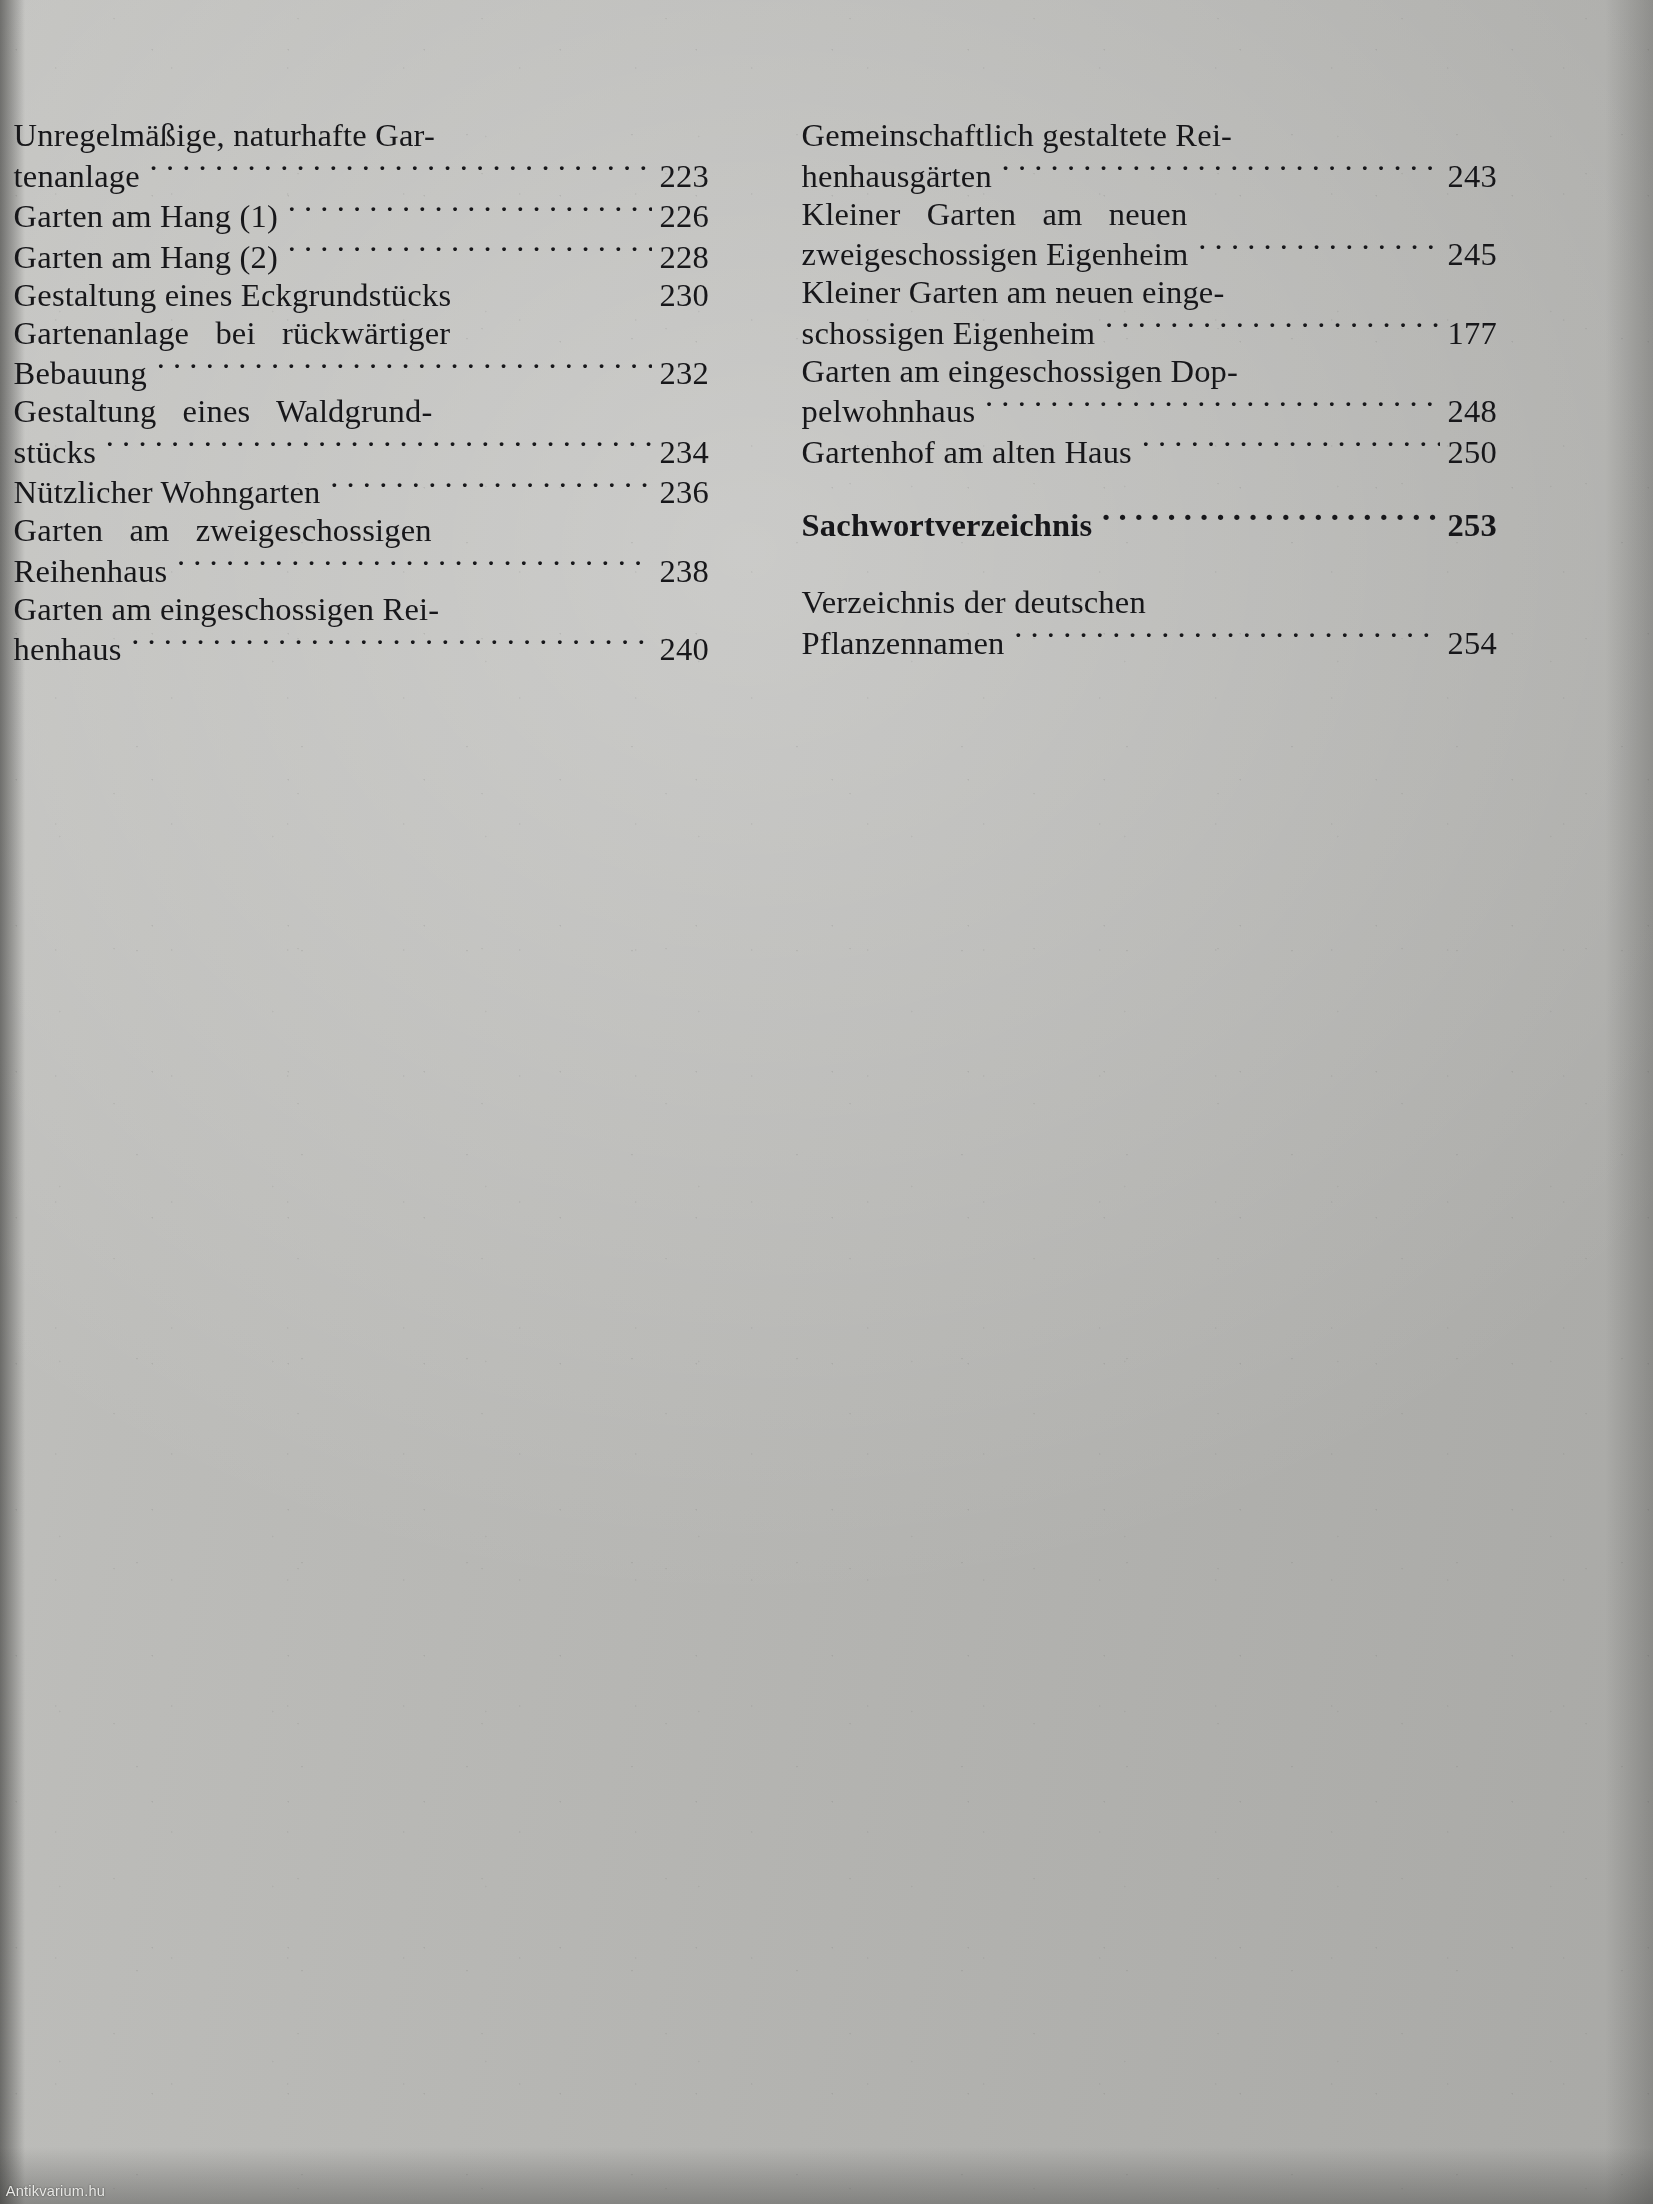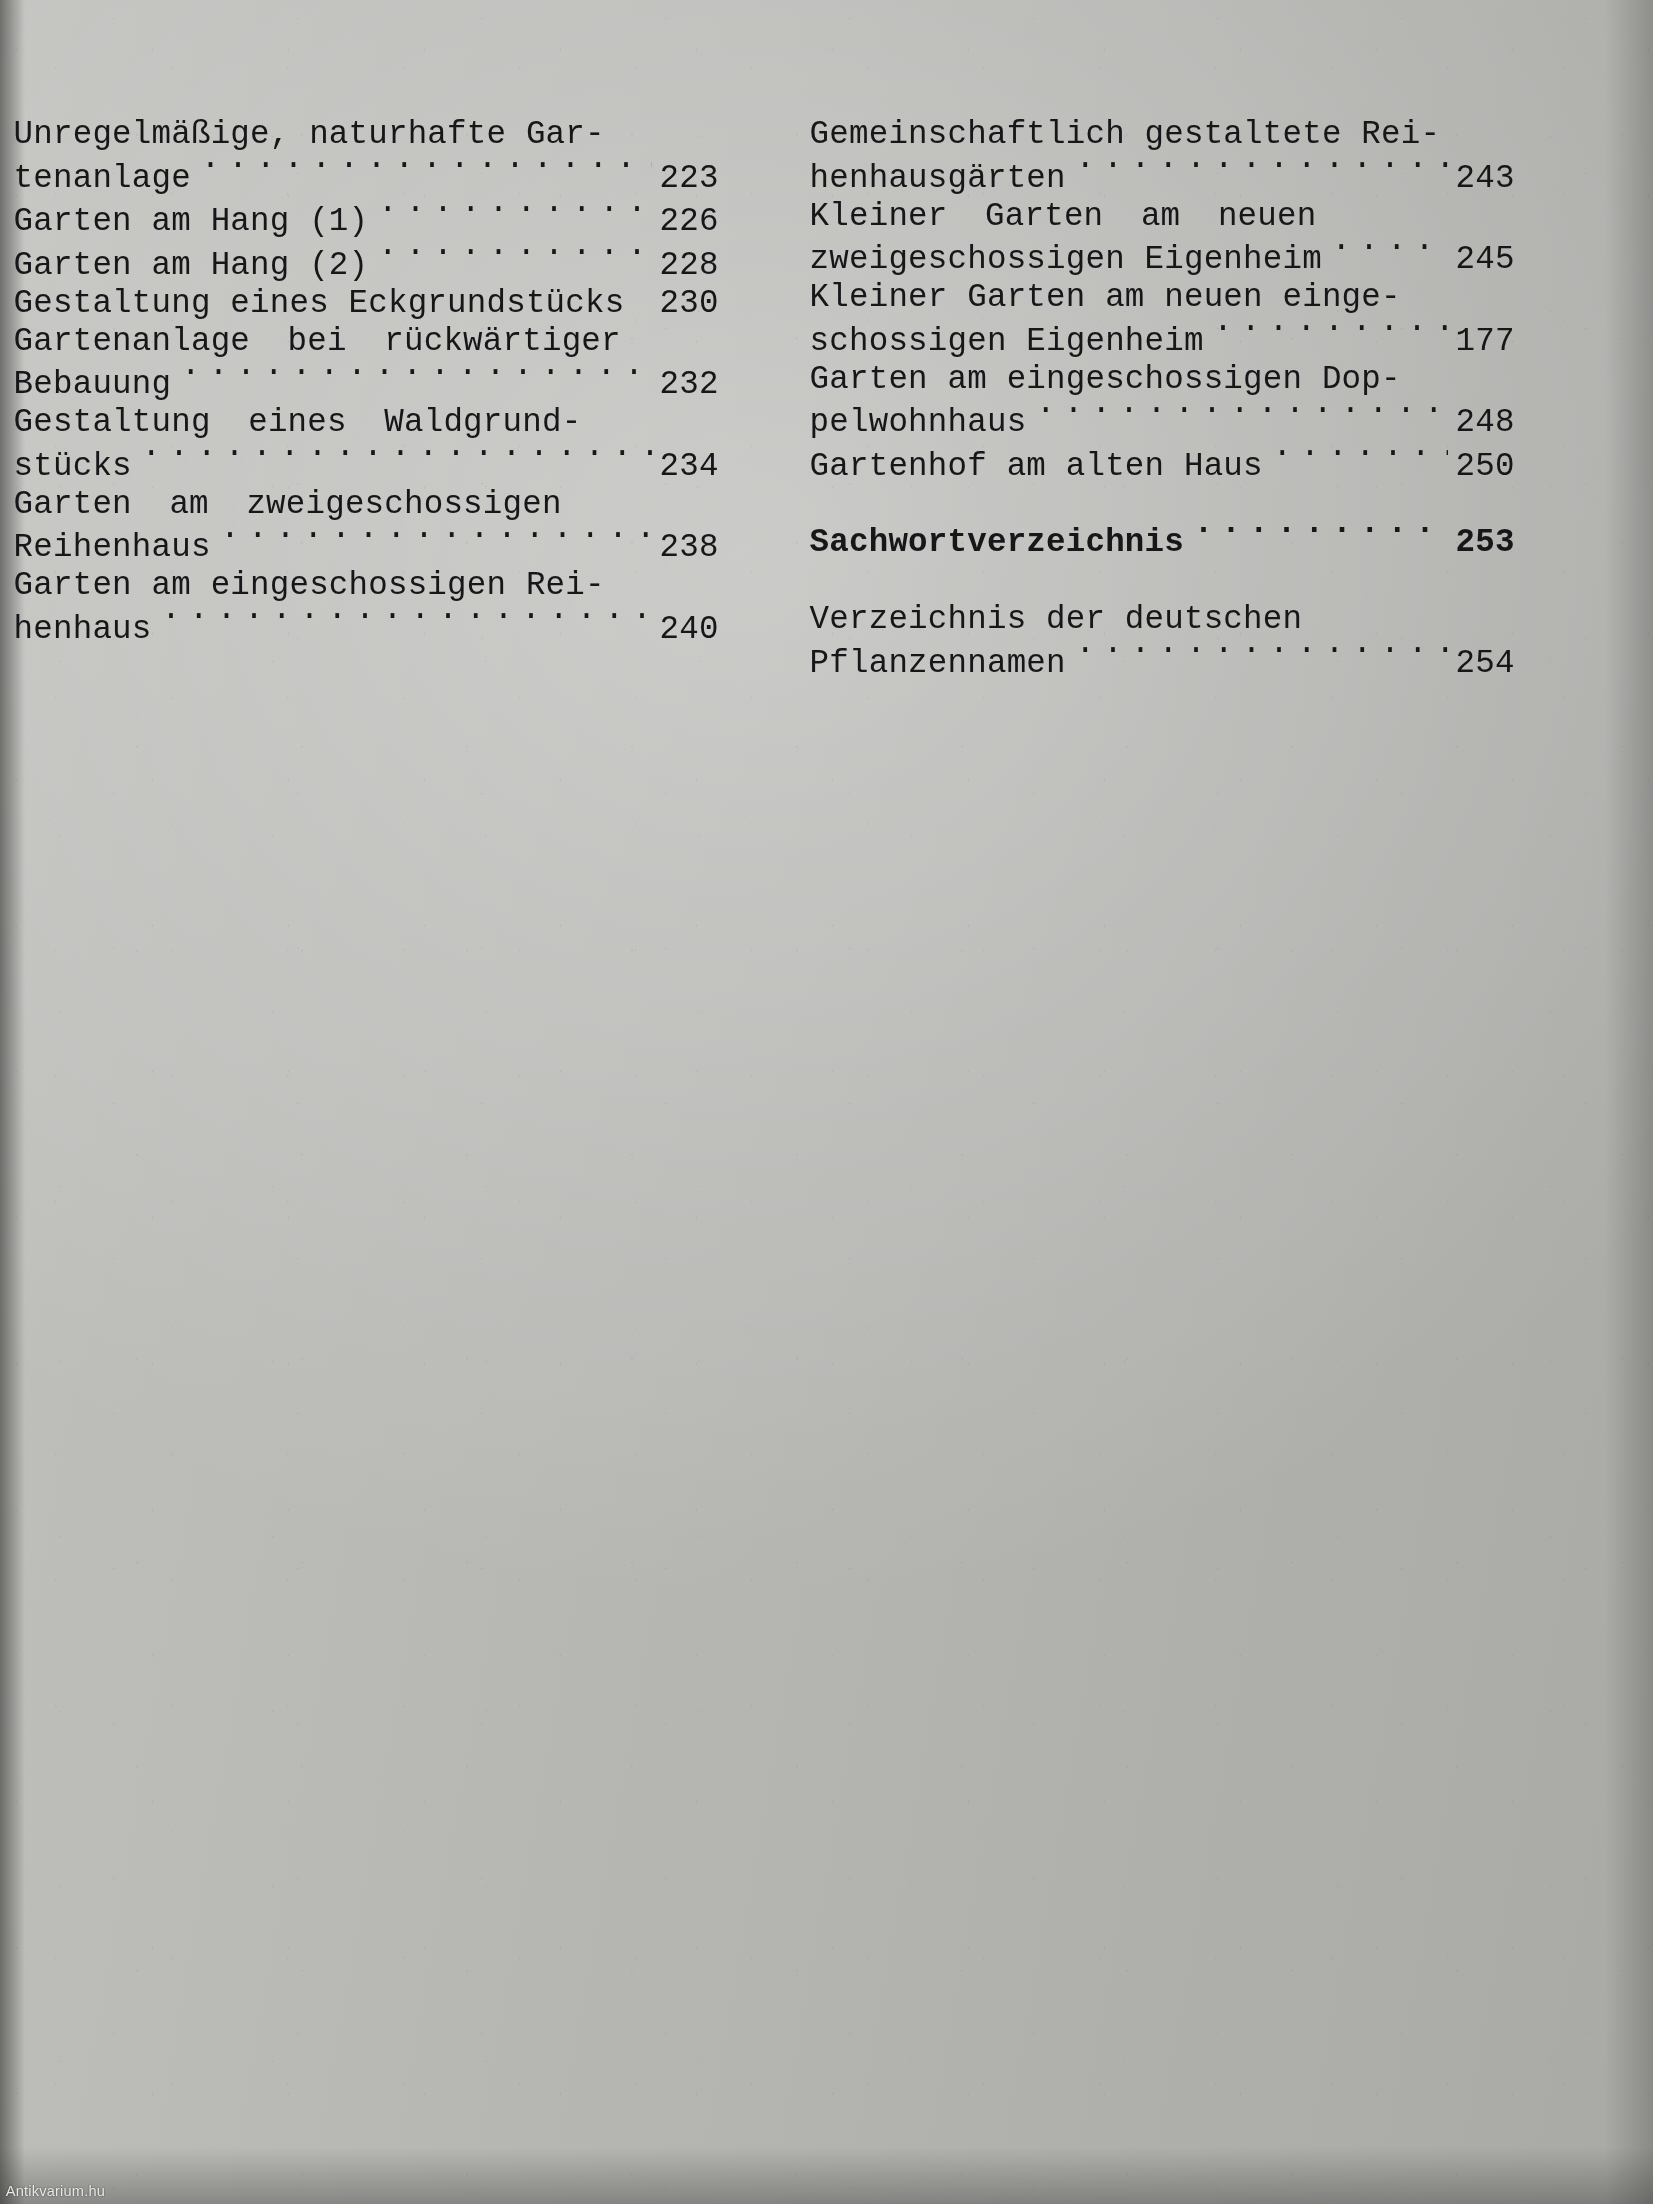--- a/index.html
+++ b/index.html
@@ -57,22 +57,21 @@
     background: linear-gradient(270deg, rgba(40,40,38,0.25), rgba(40,40,38,0.0));
     pointer-events: none;
   }
 
   .toc {
     position: absolute;
     top: 116px;
     left: 0;
     width: 1654px;
     display: flex;
-    gap: 8px;
-    font-family: Liberation Mono, monospace;
+    gap: 0px;
   }
   .col {
     position: relative;
   }
   .col-left  { width: 718px; margin-left: 13.6px; }
   .col-right { width: 718px; margin-left: 70px; }
 
   .entry {
     display: block;
     color: #17171a;
@@ -204,20 +203,27 @@
           <span class="txt title">Gestaltung eines Waldgrund-</span>
           <span class="spacer"></span>
         </div>
       <div class="line">
           <span class="txt">stücks</span>
           <span class="dots"></span>
           <span class="pg">234</span>
         </div>
     </div>
 
+    <div class="entry">
+      <div class="line">
+          <span class="txt">Nützlicher Wohngarten</span>
+          <span class="dots"></span>
+          <span class="pg">236</span>
+        </div>
+    </div>
 
     <div class="entry spaced">
       <div class="line nodots">
           <span class="txt title">Garten am zweigeschossigen</span>
           <span class="spacer"></span>
         </div>
       <div class="line">
           <span class="txt">Reihenhaus</span>
           <span class="dots"></span>
           <span class="pg">238</span>

